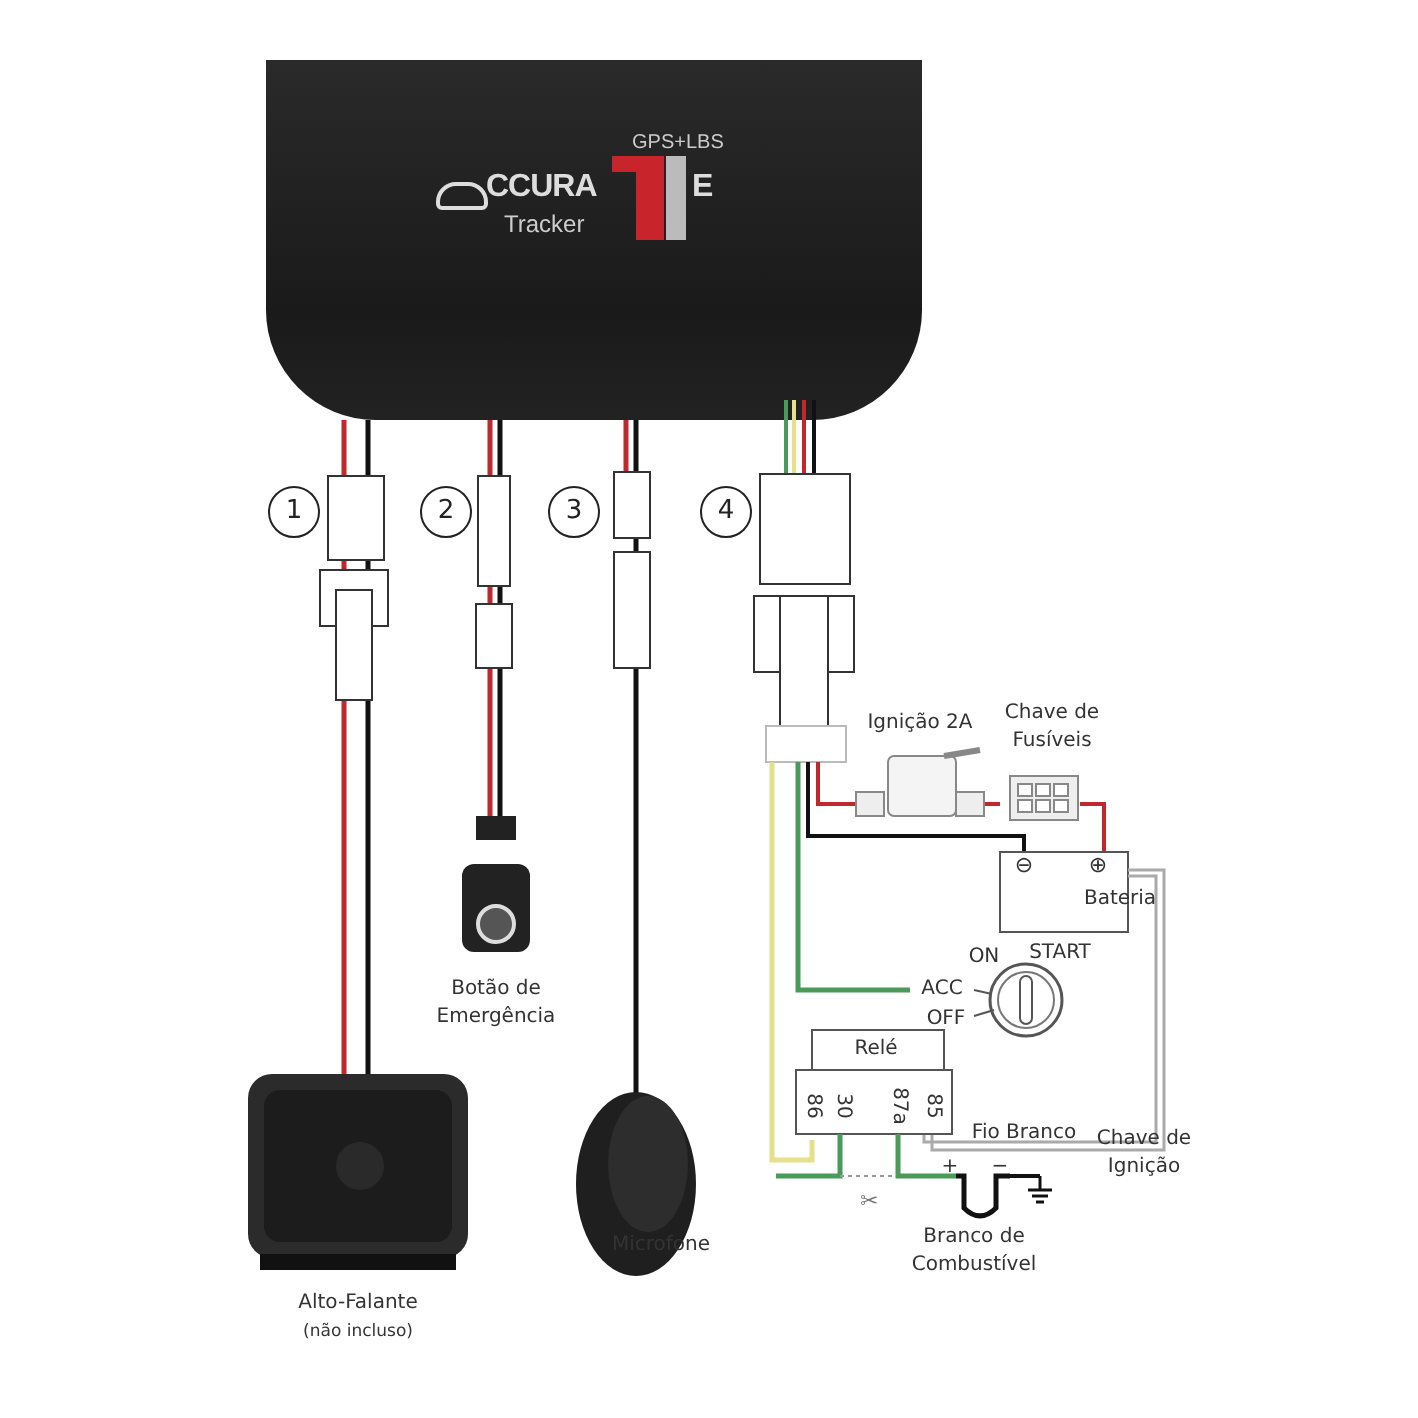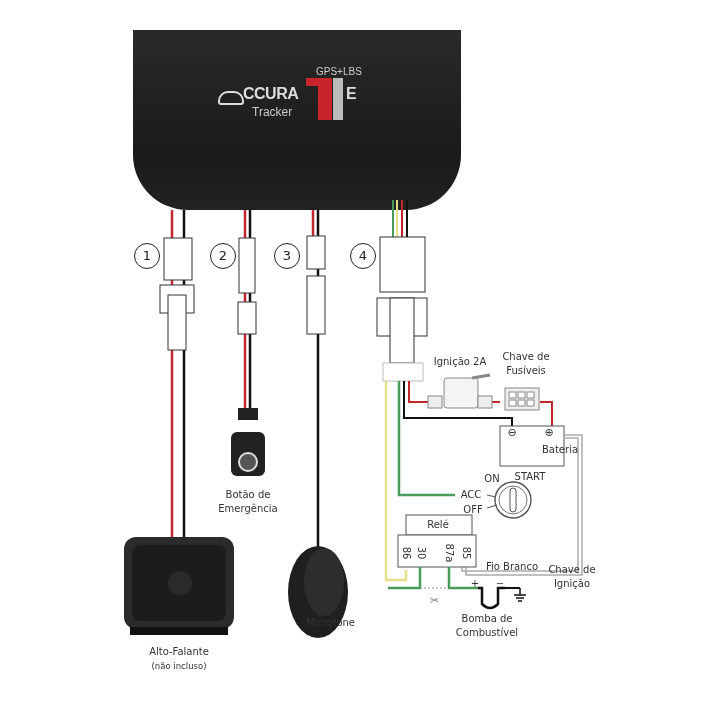--- a/index.html
+++ b/index.html
@@ -173,15 +173,15 @@
 </div>
 <div class="lbl" style="left:406px;top:518px;width:64px;">Relé</div>
 <div class="lbl" style="left:398px;top:546px;width:16px;transform:rotate(90deg);">86</div>
 <div class="lbl" style="left:413px;top:546px;width:16px;transform:rotate(90deg);">30</div>
 <div class="lbl" style="left:438px;top:546px;width:22px;transform:rotate(90deg);">87a</div>
 <div class="lbl" style="left:458px;top:546px;width:16px;transform:rotate(90deg);">85</div>
 <div class="lbl" style="left:482px;top:560px;width:60px;">Fio Branco</div>
 <div class="lbl" style="left:470px;top:577px;width:10px;">+</div>
 <div class="lbl" style="left:495px;top:577px;width:10px;">−</div>
 <div class="lbl" style="left:452px;top:612px;width:70px;">
-  <div>Bomba de</div>
+  <div>Branco de</div>
   <div>Combustível</div>
 </div>
 
 </body></html>

